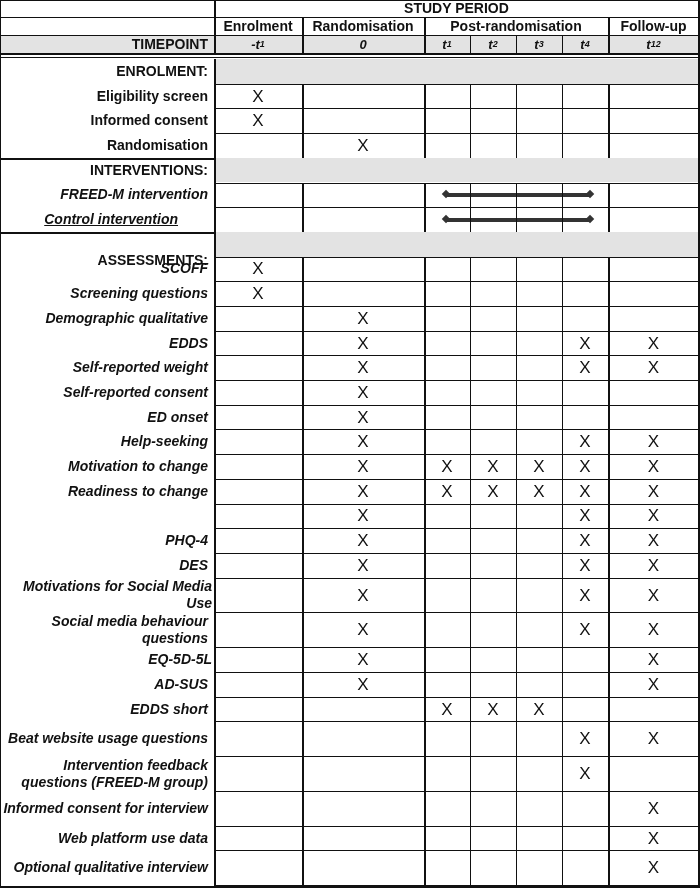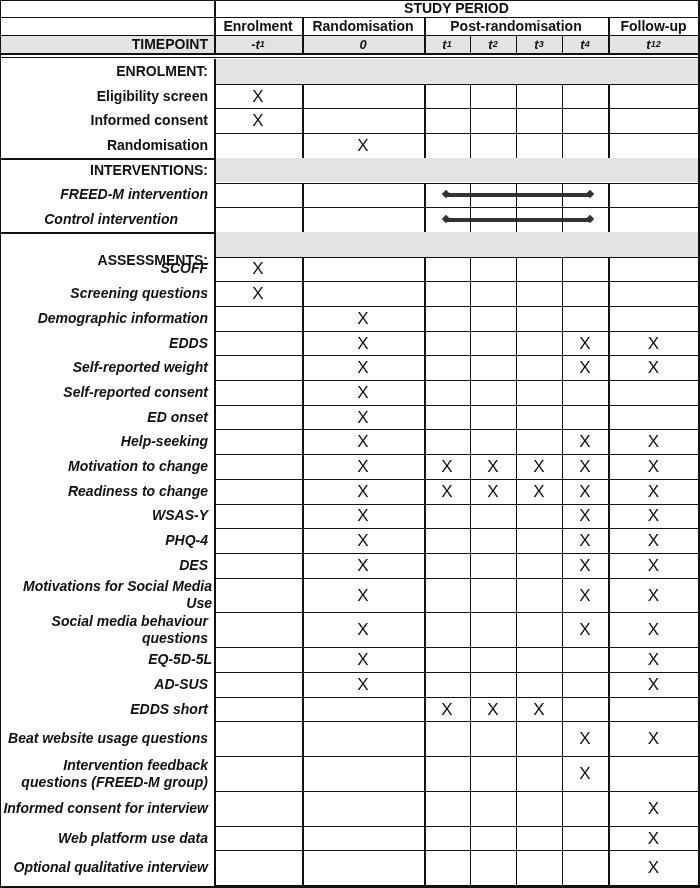--- a/index.html
+++ b/index.html
@@ -94,21 +94,21 @@
     <div class="hline" style="left: 214px; top: 182.5px; width: 486px; height: 1px;"></div>
     <div class="cell lbl it" style="left: 0px; top: 182.5px; width: 214px; height: 24.7px; line-height: 17px;">FREED-M intervention</div>
     <div class="arrow" style="left: 446px; top: 193px; width: 144px;"></div>
     <div class="vline" style="left: 302px; top: 182.5px; height: 24.7px; width: 2px;"></div>
     <div class="vline" style="left: 424px; top: 182.5px; height: 24.7px; width: 2px;"></div>
     <div class="vline" style="left: 470px; top: 182.5px; height: 24.7px; width: 1px;"></div>
     <div class="vline" style="left: 516px; top: 182.5px; height: 24.7px; width: 1px;"></div>
     <div class="vline" style="left: 562px; top: 182.5px; height: 24.7px; width: 1px;"></div>
     <div class="vline" style="left: 608px; top: 182.5px; height: 24.7px; width: 2px;"></div>
     <div class="hline" style="left: 214px; top: 207px; width: 486px; height: 1px;"></div>
-    <div class="cell lbl it" style="left: 0px; top: 207.2px; width: 184px; height: 24.7px; line-height: 17px;">Control intervention</div>
+    <div class="cell lbl it" style="left: 0px; top: 207.2px; width: 184px; height: 24.7px; line-height: 17px; text-decoration: underline;">Control intervention</div>
     <div class="arrow" style="left: 446px; top: 218px; width: 144px;"></div>
     <div class="vline" style="left: 302px; top: 207.2px; height: 24.7px; width: 2px;"></div>
     <div class="vline" style="left: 424px; top: 207.2px; height: 24.7px; width: 2px;"></div>
     <div class="vline" style="left: 470px; top: 207.2px; height: 24.7px; width: 1px;"></div>
     <div class="vline" style="left: 516px; top: 207.2px; height: 24.7px; width: 1px;"></div>
     <div class="vline" style="left: 562px; top: 207.2px; height: 24.7px; width: 1px;"></div>
     <div class="vline" style="left: 608px; top: 207.2px; height: 24.7px; width: 2px;"></div>
     <div class="hline" style="left: 214px; top: 232px; width: 486px; height: 1px;"></div>
     <div class="vline" style="left: 214px; top: 157.8px; height: 74.1px; width: 2px;"></div>
     <div class="hline" style="left: 0px; top: 232px; width: 700px; height: 2px;"></div>
@@ -126,21 +126,21 @@
     <div class="hline" style="left: 214px; top: 281px; width: 486px; height: 1px;"></div>
     <div class="cell lbl it" style="left: 0px; top: 281.3px; width: 214px; height: 24.7px; line-height: 17px;">Screening questions</div>
     <div class="cell mark" style="left: 214px; top: 281.3px; width: 88px; height: 24.7px;">X</div>
     <div class="vline" style="left: 302px; top: 281.3px; height: 24.7px; width: 2px;"></div>
     <div class="vline" style="left: 424px; top: 281.3px; height: 24.7px; width: 2px;"></div>
     <div class="vline" style="left: 470px; top: 281.3px; height: 24.7px; width: 1px;"></div>
     <div class="vline" style="left: 516px; top: 281.3px; height: 24.7px; width: 1px;"></div>
     <div class="vline" style="left: 562px; top: 281.3px; height: 24.7px; width: 1px;"></div>
     <div class="vline" style="left: 608px; top: 281.3px; height: 24.7px; width: 2px;"></div>
     <div class="hline" style="left: 214px; top: 306px; width: 486px; height: 1px;"></div>
-    <div class="cell lbl it" style="left: 0px; top: 306px; width: 214px; height: 24.7px; line-height: 17px;">Demographic information</div>
+    <div class="cell lbl it" style="left: 0px; top: 306px; width: 214px; height: 24.7px; line-height: 17px;">Demographic qualitative</div>
     <div class="cell mark" style="left: 302px; top: 306px; width: 122px; height: 24.7px;">X</div>
     <div class="vline" style="left: 302px; top: 306px; height: 24.7px; width: 2px;"></div>
     <div class="vline" style="left: 424px; top: 306px; height: 24.7px; width: 2px;"></div>
     <div class="vline" style="left: 470px; top: 306px; height: 24.7px; width: 1px;"></div>
     <div class="vline" style="left: 516px; top: 306px; height: 24.7px; width: 1px;"></div>
     <div class="vline" style="left: 562px; top: 306px; height: 24.7px; width: 1px;"></div>
     <div class="vline" style="left: 608px; top: 306px; height: 24.7px; width: 2px;"></div>
     <div class="hline" style="left: 214px; top: 331px; width: 486px; height: 1px;"></div>
     <div class="cell lbl it" style="left: 0px; top: 330.7px; width: 214px; height: 24.7px; line-height: 17px;">EDDS</div>
     <div class="cell mark" style="left: 302px; top: 330.7px; width: 122px; height: 24.7px;">X</div>
@@ -214,21 +214,20 @@
     <div class="cell mark" style="left: 516px; top: 478.9px; width: 46px; height: 24.7px;">X</div>
     <div class="cell mark" style="left: 562px; top: 478.9px; width: 46px; height: 24.7px;">X</div>
     <div class="cell mark" style="left: 608px; top: 478.9px; width: 91px; height: 24.7px;">X</div>
     <div class="vline" style="left: 302px; top: 478.9px; height: 24.7px; width: 2px;"></div>
     <div class="vline" style="left: 424px; top: 478.9px; height: 24.7px; width: 2px;"></div>
     <div class="vline" style="left: 470px; top: 478.9px; height: 24.7px; width: 1px;"></div>
     <div class="vline" style="left: 516px; top: 478.9px; height: 24.7px; width: 1px;"></div>
     <div class="vline" style="left: 562px; top: 478.9px; height: 24.7px; width: 1px;"></div>
     <div class="vline" style="left: 608px; top: 478.9px; height: 24.7px; width: 2px;"></div>
     <div class="hline" style="left: 214px; top: 504px; width: 486px; height: 1px;"></div>
-    <div class="cell lbl it" style="left: 0px; top: 503.6px; width: 214px; height: 24.7px; line-height: 17px;">WSAS-Y</div>
     <div class="cell mark" style="left: 302px; top: 503.6px; width: 122px; height: 24.7px;">X</div>
     <div class="cell mark" style="left: 562px; top: 503.6px; width: 46px; height: 24.7px;">X</div>
     <div class="cell mark" style="left: 608px; top: 503.6px; width: 91px; height: 24.7px;">X</div>
     <div class="vline" style="left: 302px; top: 503.6px; height: 24.7px; width: 2px;"></div>
     <div class="vline" style="left: 424px; top: 503.6px; height: 24.7px; width: 2px;"></div>
     <div class="vline" style="left: 470px; top: 503.6px; height: 24.7px; width: 1px;"></div>
     <div class="vline" style="left: 516px; top: 503.6px; height: 24.7px; width: 1px;"></div>
     <div class="vline" style="left: 562px; top: 503.6px; height: 24.7px; width: 1px;"></div>
     <div class="vline" style="left: 608px; top: 503.6px; height: 24.7px; width: 2px;"></div>
     <div class="hline" style="left: 214px; top: 528px; width: 486px; height: 1px;"></div>

